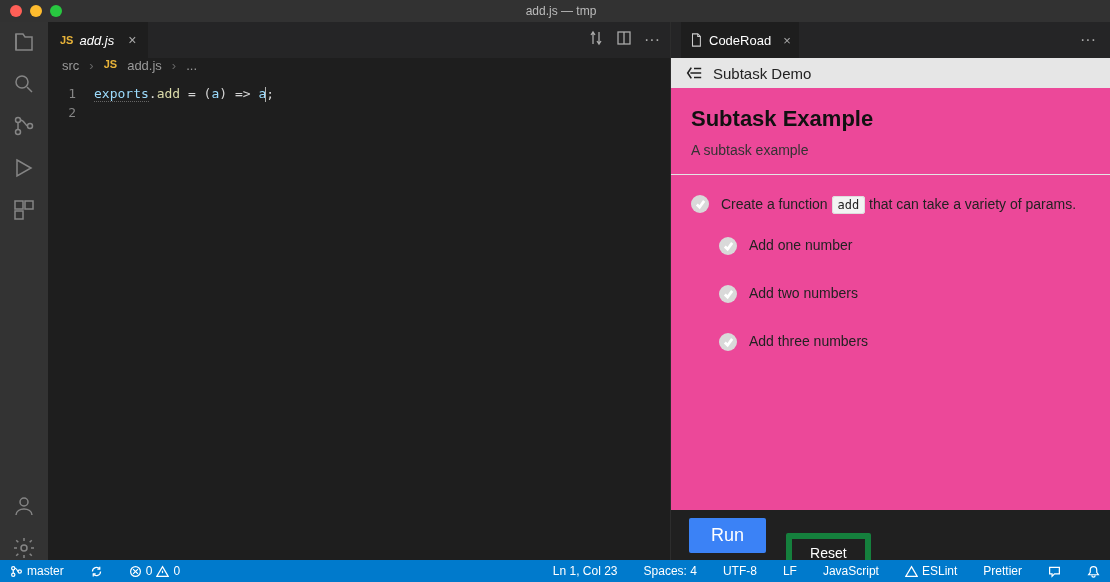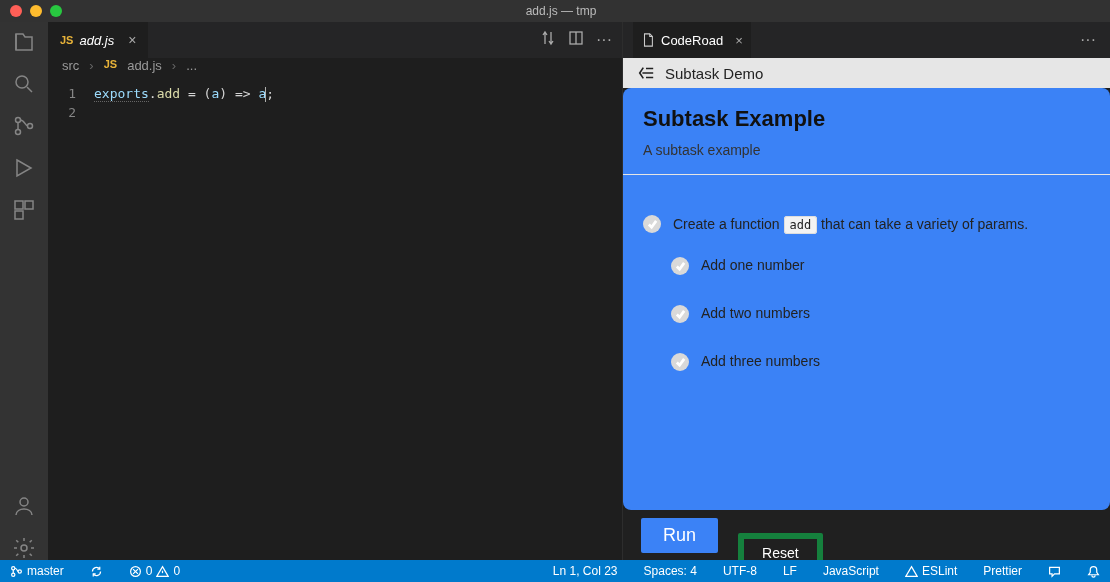--- a/index.html
+++ b/index.html
@@ -68,47 +68,47 @@
   .codeline { height: 19px; line-height: 19px; white-space: pre; }
   .tok-var { color: #9cdcfe; border-bottom: 1px dotted #666; }
   .tok-punc { color: #d4d4d4; }
   .tok-prop { color: #dcdcaa; }
   .tok-op { color: #d4d4d4; }
   .tok-param { color: #9cdcfe; }
   .cursor { display:inline-block; width:1px; height:15px; background:#aeafad; vertical-align:middle; margin-left:-1px; }
 
   
   .panel {
-    width: 488px; display: flex; flex-direction: column; background: #1e1e1e;
+    width: 440px; display: flex; flex-direction: column; background: #1e1e1e;
     border-left: 1px solid #2d2d2d;
   }
   .paneltabs {
     height: 36px; background: #252526; display: flex; align-items: center; padding: 0 10px; gap: 8px;
   }
   .ptab { display: flex; align-items: center; gap: 6px; color: #fff; font-size: 13px; padding: 0 8px; height: 100%; background:#1e1e1e; cursor:pointer; }
   .ptab .docicn { width:14px; height:14px; }
   .ptab .close { color:#aaa; margin-left:6px; }
   .paneltabs .fill { flex:1; }
   .paneltabs .more { color:#aaa; cursor:pointer; padding:0 4px; }
 
   .panelhead {
     height: 30px; background: #e6e6e6; color: #222; display: flex; align-items: center;
     gap: 10px; padding: 0 14px; font-size: 15px;
   }
   .panelhead .backic { width:18px; height:18px; }
 
   .panelbody {
-    flex: 1; background: #3b82f6; color: #222; overflow: auto; display:flex; flex-direction:column;border-radius:8px;
+    flex: 1; background: #ec4899; color: #222; overflow: auto; display:flex; flex-direction:column;
   }
   .panelbody .intro { padding: 18px 20px 16px; border-bottom: 1px solid #e5e5e5; }
   .panelbody h1 { font-size: 22px; font-weight: 700; margin-bottom: 10px; color:#111; }
   .panelbody .desc { font-size: 14px; color: #333; }
 
   .tasks { padding: 18px 20px; }
-  .task, .subtask { display: flex; gap: 12px; font-size: 14px; color:#222;margin-top:20px; }
+  .task, .subtask { display: flex; gap: 12px; font-size: 14px; color:#222; }
   .task { margin-bottom: 20px; align-items: flex-start; line-height:1.6; }
   .subtask { margin: 0 0 28px 28px; align-items: center; }
   .chk { width:18px; height:18px; border-radius:50%; background:#d9d9d9; display:flex; align-items:center; justify-content:center; color:#fff; flex-shrink:0; margin-top:2px; }
   .chk svg { width:11px; height:11px; stroke:#fff; stroke-width:3; fill:none; }
   .task .txt code { background:#f3f3f3; border:1px solid #ddd; border-radius:3px; padding:1px 5px; font-family:Menlo,Consolas,monospace; font-size:12px; }
 
   .panelfoot {
     height: 50px; background: #202020; display:flex; align-items:center; gap: 20px; padding: 0 18px;
   }
   .btn-run { background:#3b82f6; color:#fff; border:none; padding: 7px 22px; font-size:18px; border-radius:2px; cursor:pointer; }

